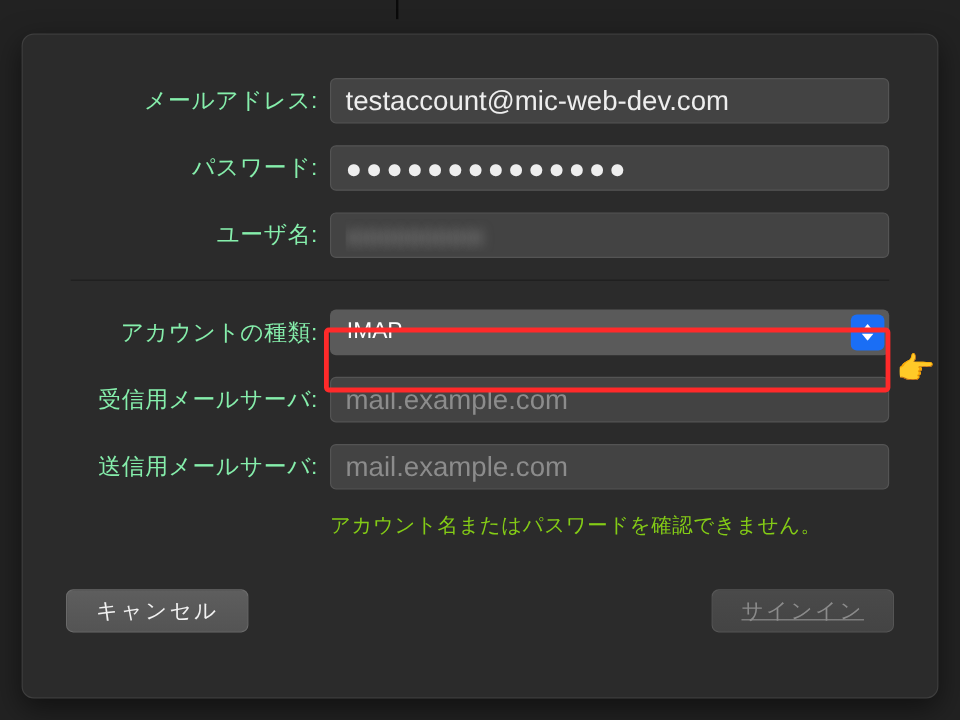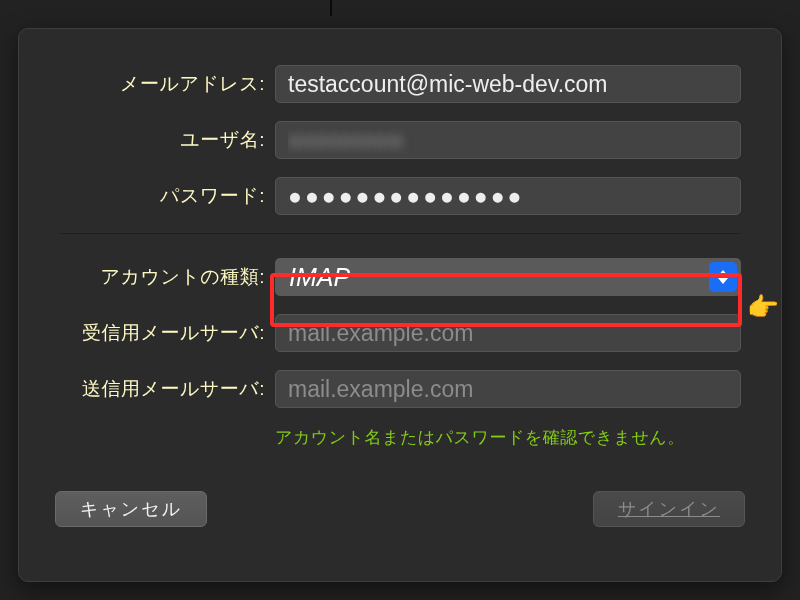--- a/index.html
+++ b/index.html
@@ -45,21 +45,21 @@
   }
   .row {
     display: flex;
     align-items: center;
     margin-bottom: 18px;
   }
   .label {
     width: 206px;
     text-align: right;
     font-size: 19px;
-    color: #fef9c3;
+    color: #86efac;
     padding-right: 10px;
     letter-spacing: 0.5px;
   }
   .field {
     flex: 1;
     position: relative;
   }
   .input {
     width: 100%;
     box-sizing: border-box;
@@ -86,24 +86,23 @@
   }
   .select-wrap {
     position: relative;
     height: 38px;
     background: #5a5a5a;
     border-radius: 5px;
     display: flex;
     align-items: center;
     padding-left: 14px;
     color: #fff;
-    font-size: 25px;
+    font-size: 19px;
     box-sizing: border-box;
     cursor: pointer;
-    font-style: italic;
   }
   .red-highlight {
     position: absolute;
     border: 4px solid #ff2a2a;
     border-radius: 4px;
     pointer-events: none;
     left: 270px;
     top: 273px;
     width: 472px;
     height: 54px;
@@ -181,30 +180,30 @@
     <div class="form-section">
 
       <div class="row">
         <div class="label">メールアドレス:</div>
         <div class="field">
           <input class="input" type="text" value="testaccount@mic-web-dev.com" style="">
         </div>
       </div>
 
       <div class="row">
+        <div class="label">パスワード:</div>
+        <div class="field">
+          <input class="input" type="text" readonly="" style="letter-spacing: 3px;" value="●●●●●●●●●●●●●●">
+        </div>
+      </div>
+
+      <div class="row">
         <div class="label">ユーザ名:</div>
         <div class="field">
           <input class="input blurred" type="text" value="xxxxxxxxxx" style="">
-        </div>
-      </div>
-
-      <div class="row">
-        <div class="label">パスワード:</div>
-        <div class="field">
-          <input class="input" type="text" readonly="" style="letter-spacing: 3px;" value="●●●●●●●●●●●●●●">
         </div>
       </div>
 
       <div class="divider"></div>
 
       <div class="row">
         <div class="label">アカウントの種類:</div>
         <div class="field">
           <div class="select-wrap">
             <span>IMAP</span>

